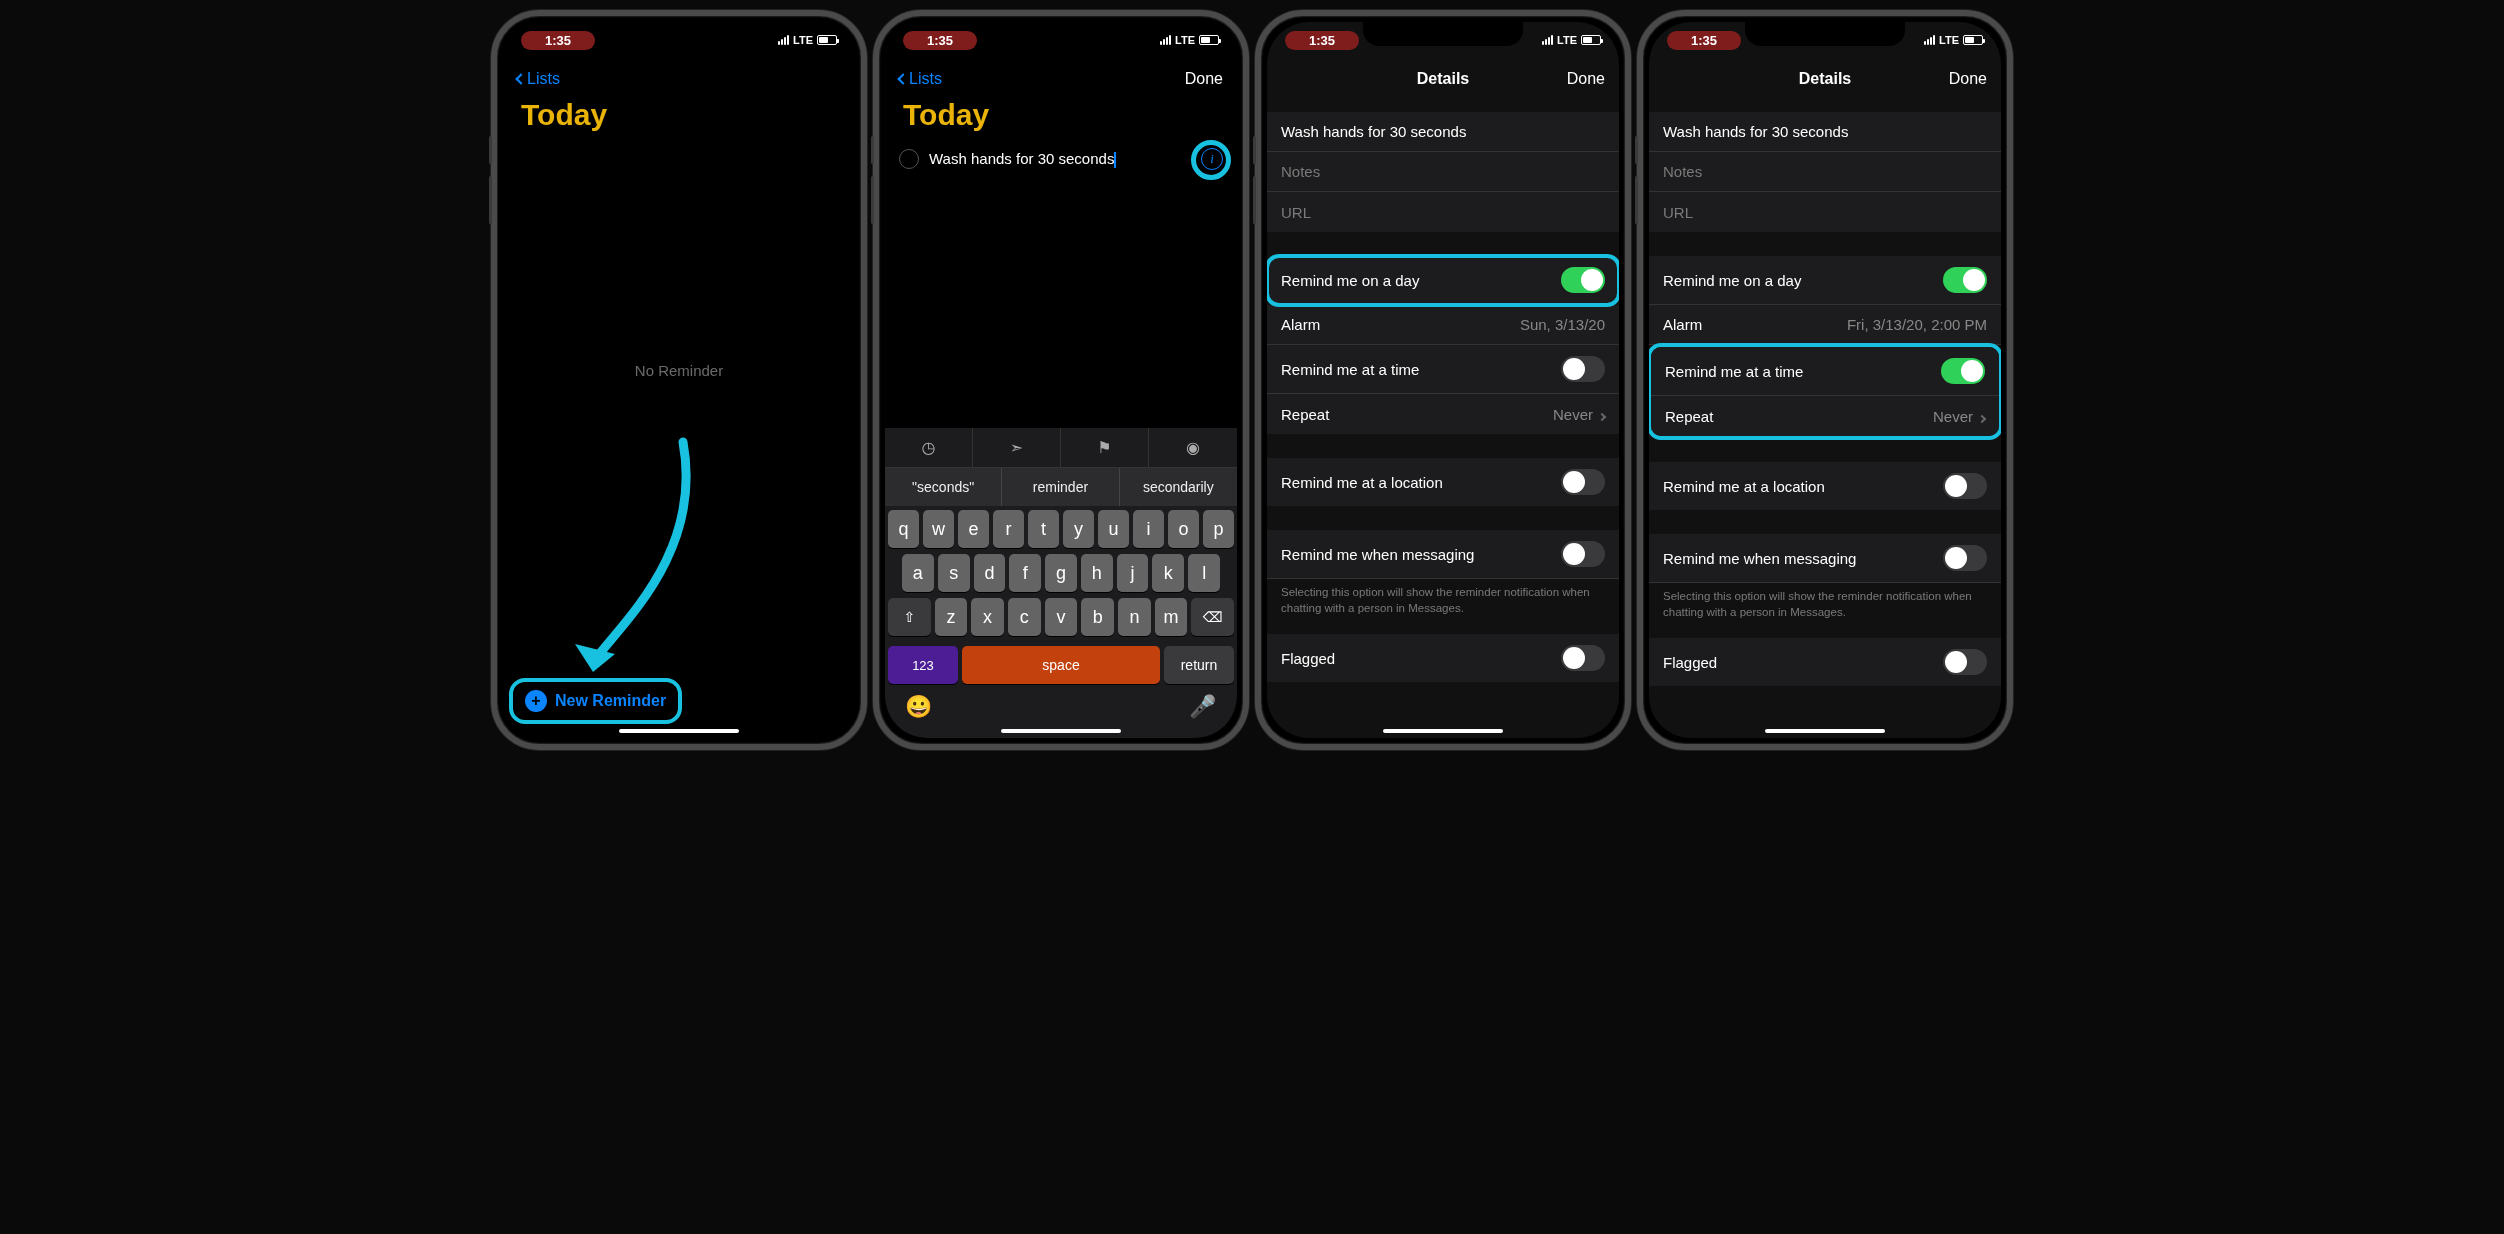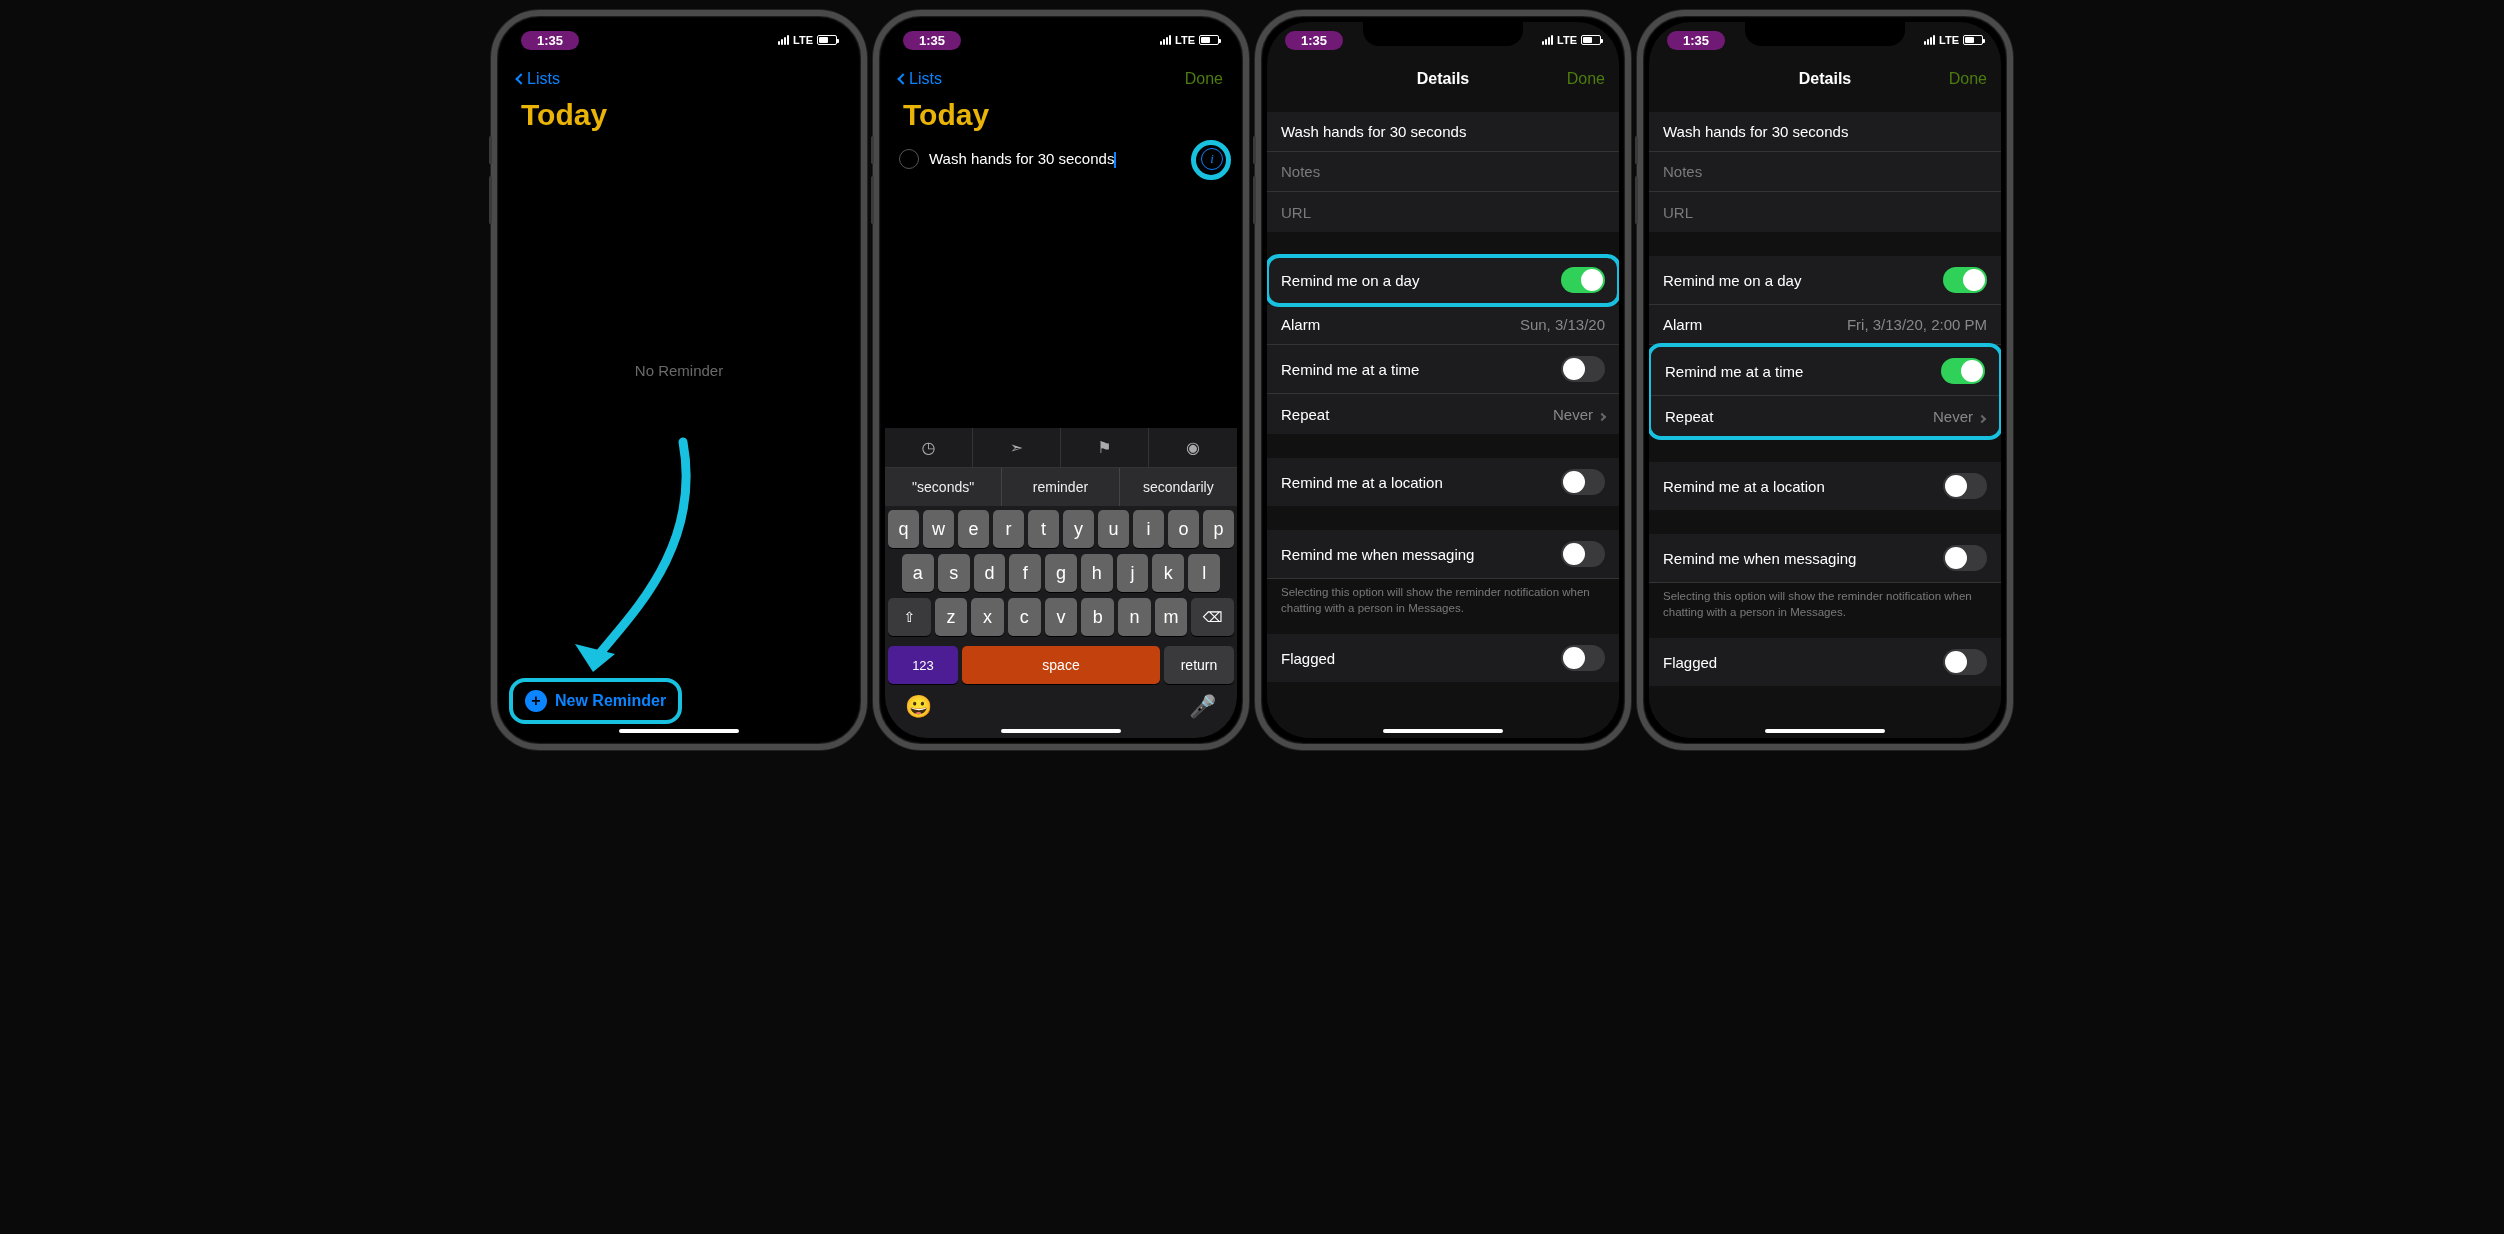--- a/index.html
+++ b/index.html
@@ -64,24 +64,24 @@
   .status-bar {
     height: 36px;
     display: flex;
     justify-content: space-between;
     align-items: center;
     padding: 0 18px;
     position: relative;
     z-index: 20;
   }
   .time-pill {
-    background: #701a75;
+    background: #7f1d1d;
     color: #fff;
     border-radius: 12px;
-    padding: 2px 16px;
+    padding: 2px 24px;
     font-size: 13px;
     font-weight: 600;
   }
   .status-right {
     display: flex;
     align-items: center;
     gap: 4px;
     color: #fff;
     font-size: 10px;
   }
@@ -128,21 +128,21 @@
     height: 40px;
   }
   .nav-left {
     color: #0a84ff;
     display: flex;
     align-items: center;
     font-size: 16px;
     gap: 2px;
   }
   .nav-right {
-    color: #4d7c0f;
+    color: #ffffff;
     font-size: 16px;
     font-weight: 500;
   }
   .chevron-left {
     display: inline-block;
     width: 8px; height: 8px;
     border-left: 2.5px solid #0a84ff;
     border-bottom: 2.5px solid #0a84ff;
     transform: rotate(45deg);
   }

